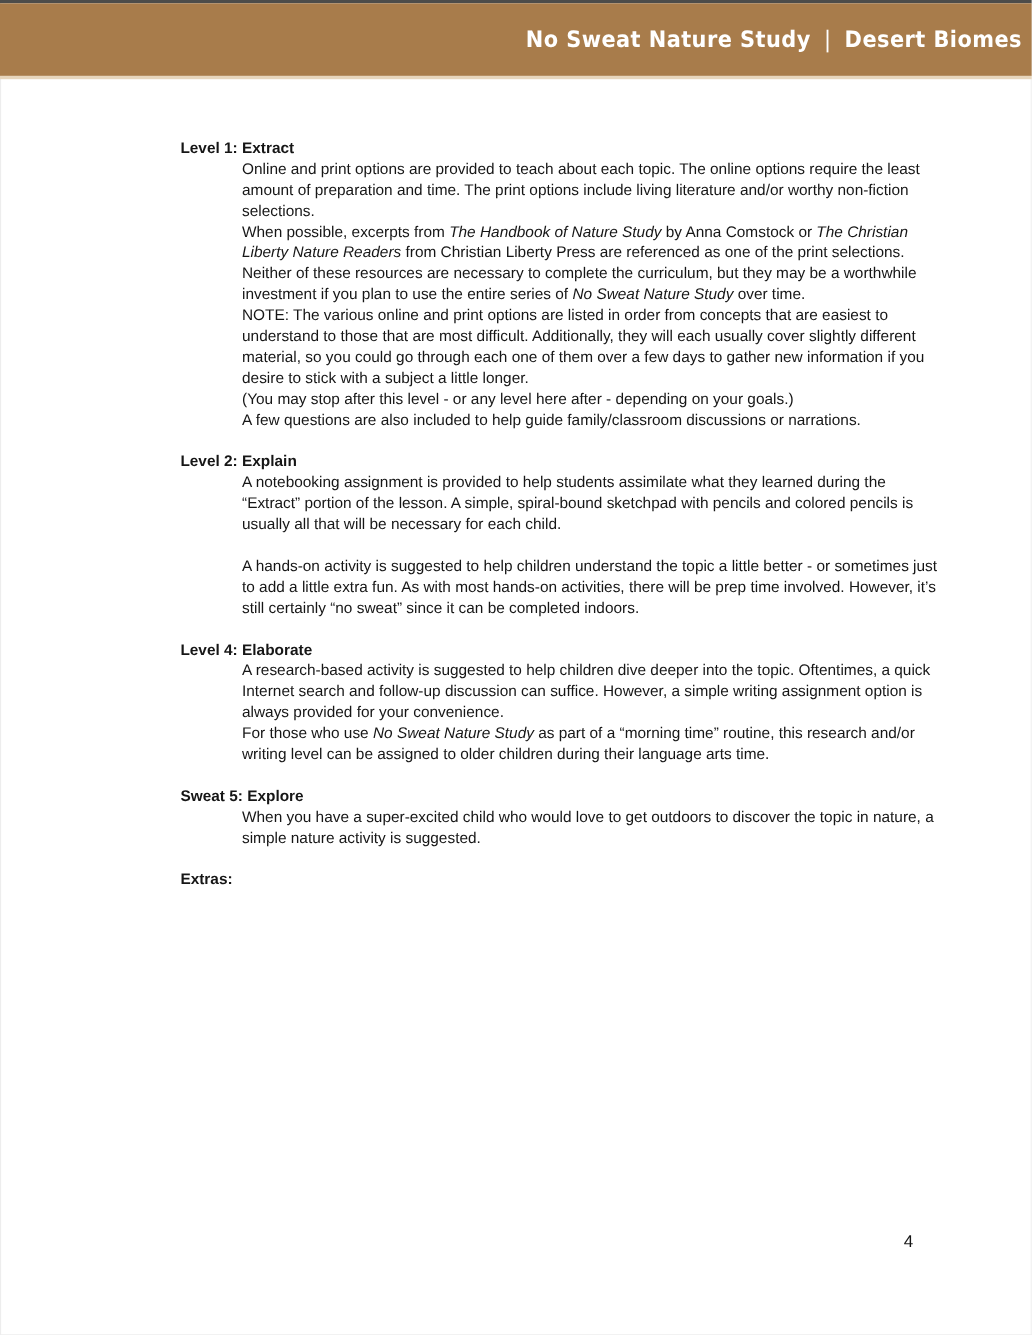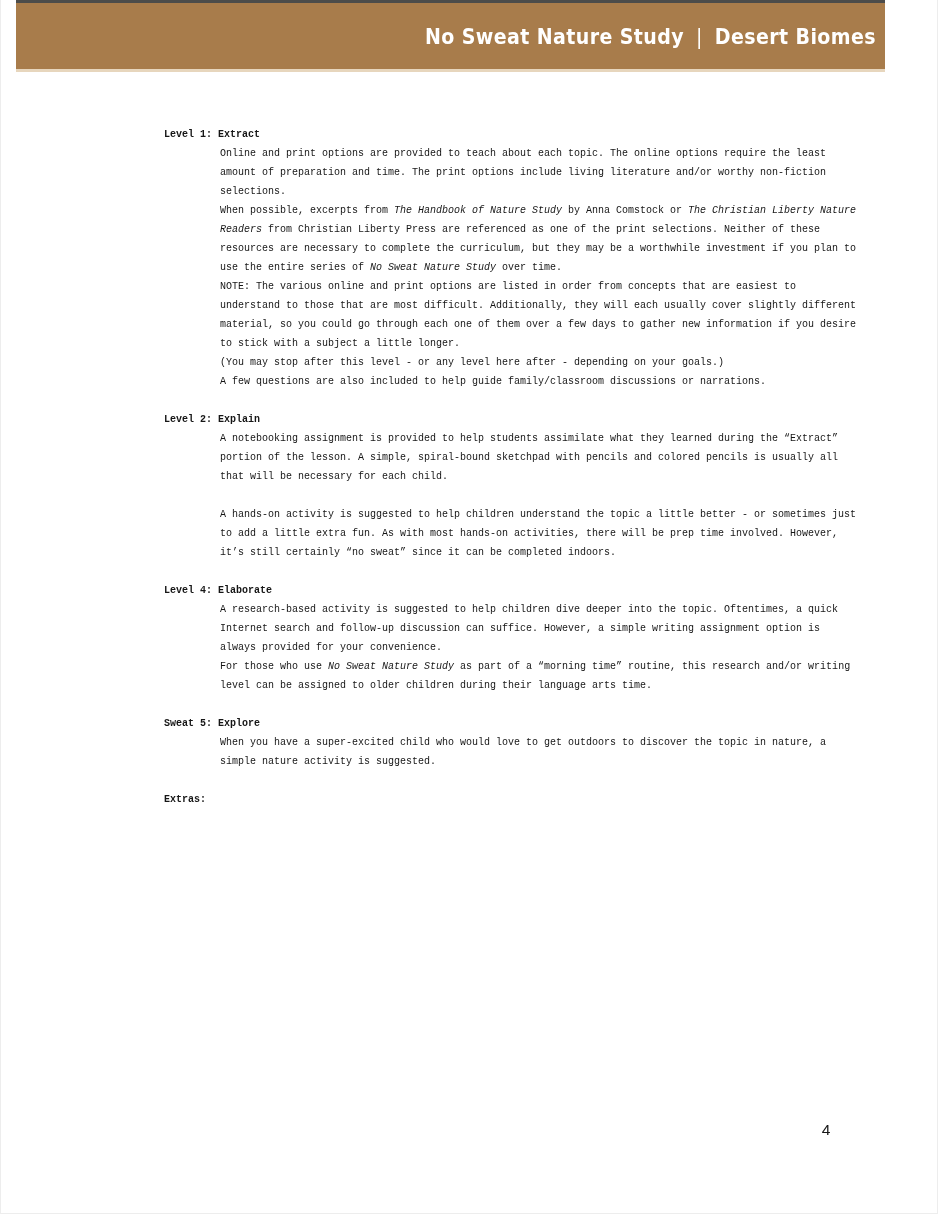--- a/index.html
+++ b/index.html
@@ -15,21 +15,21 @@
   }
   .page-frame {
     position: absolute;
     inset: 0;
     border-left: 1px solid #ededed;
     border-right: 1px solid #ededed;
     border-bottom: 1px solid #ededed;
     pointer-events: none;
   }
   
-  .header { position: absolute; top: 0; left: 0; width: 869px; margin-left: 16px; }
+  .header { position: absolute; top: 0; left: 0; width: 938px; }
   .header-top-line { height: 3px; width: 100%; }
   .header-bar {
     height: 66px;
     width: 100%;
     display: flex;
     align-items: center;
     justify-content: flex-end;
     padding-right: 9px;
   }
   .header-bottom-line { height: 3px; width: 100%; }
@@ -46,23 +46,22 @@
     display: inline-block;
     margin: 0 12px;
     font-weight: normal;
   }
   
   .doc {
     position: absolute;
     left: 164px;
     top: 125px;
     width: 694px;
-    font-size: 10px;
+    font-size: 14px;
     line-height: 19px;
-    font-family: Liberation Mono, monospace;
   }
   .section { margin-top: 19px; }
   .section:first-child { margin-top: 0; }
   .heading { font-weight: bold; }
   .para { margin: 0; padding-left: 56px; }
   .para.gap { }
   .it { font-style: italic; }
   
   .page-number {
     position: absolute;

